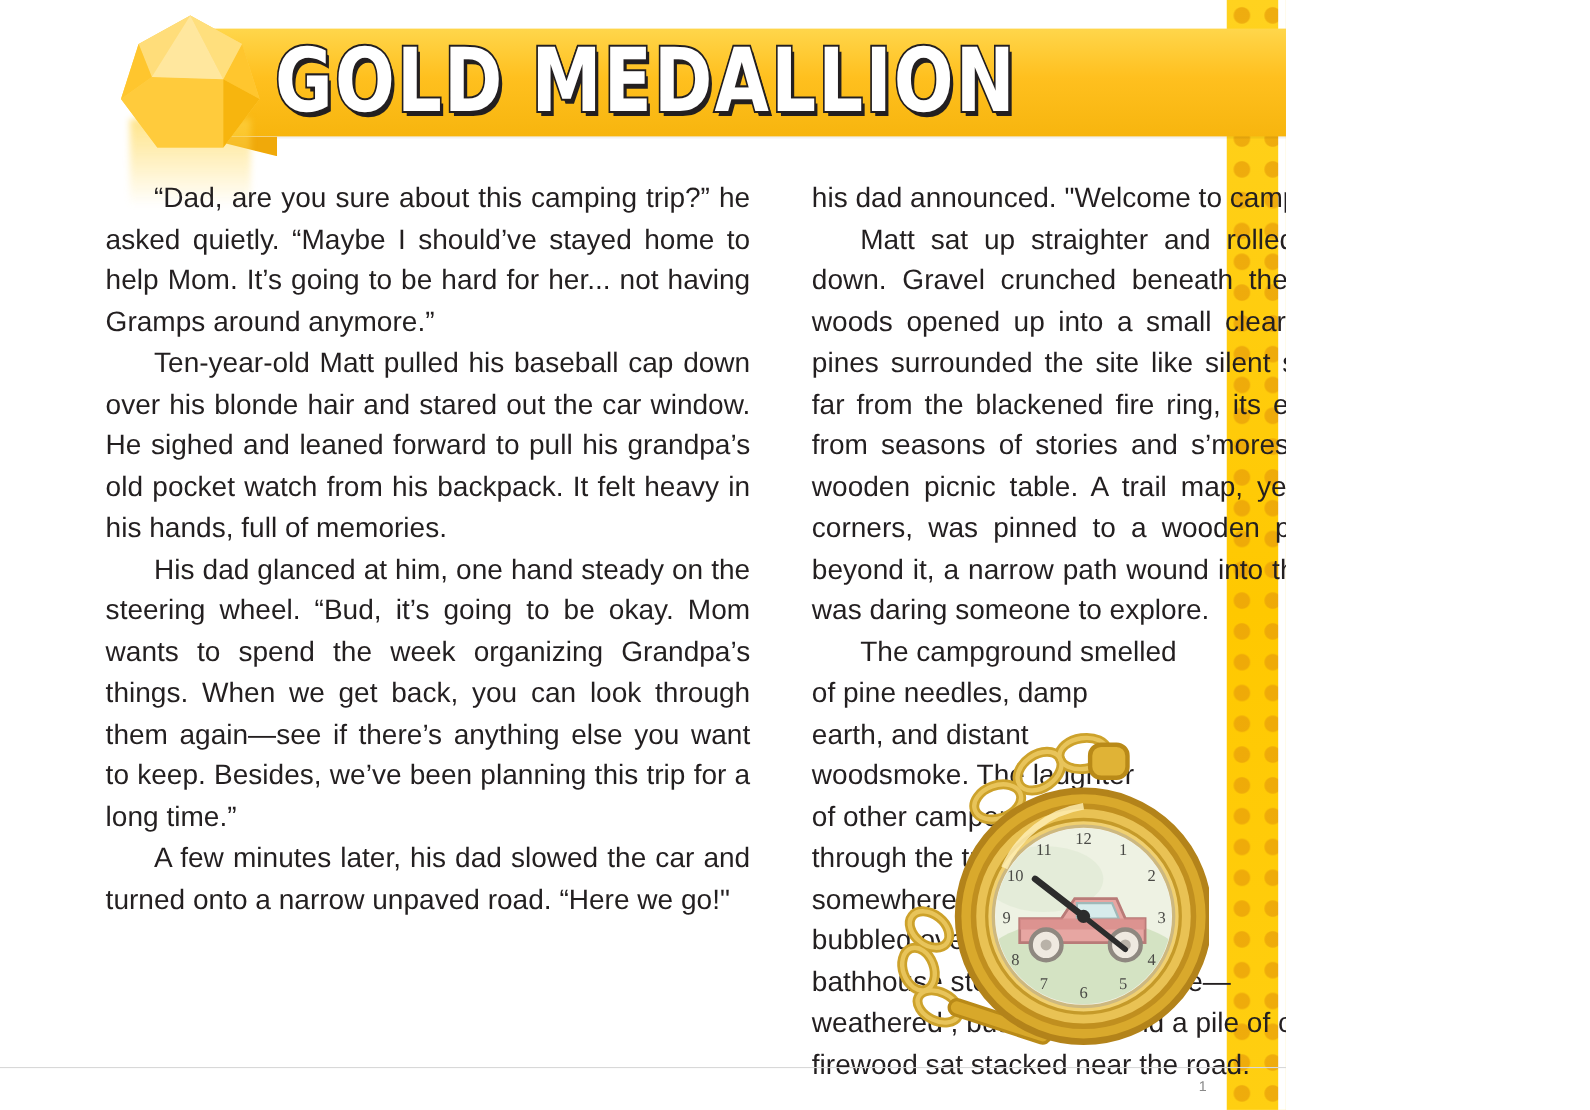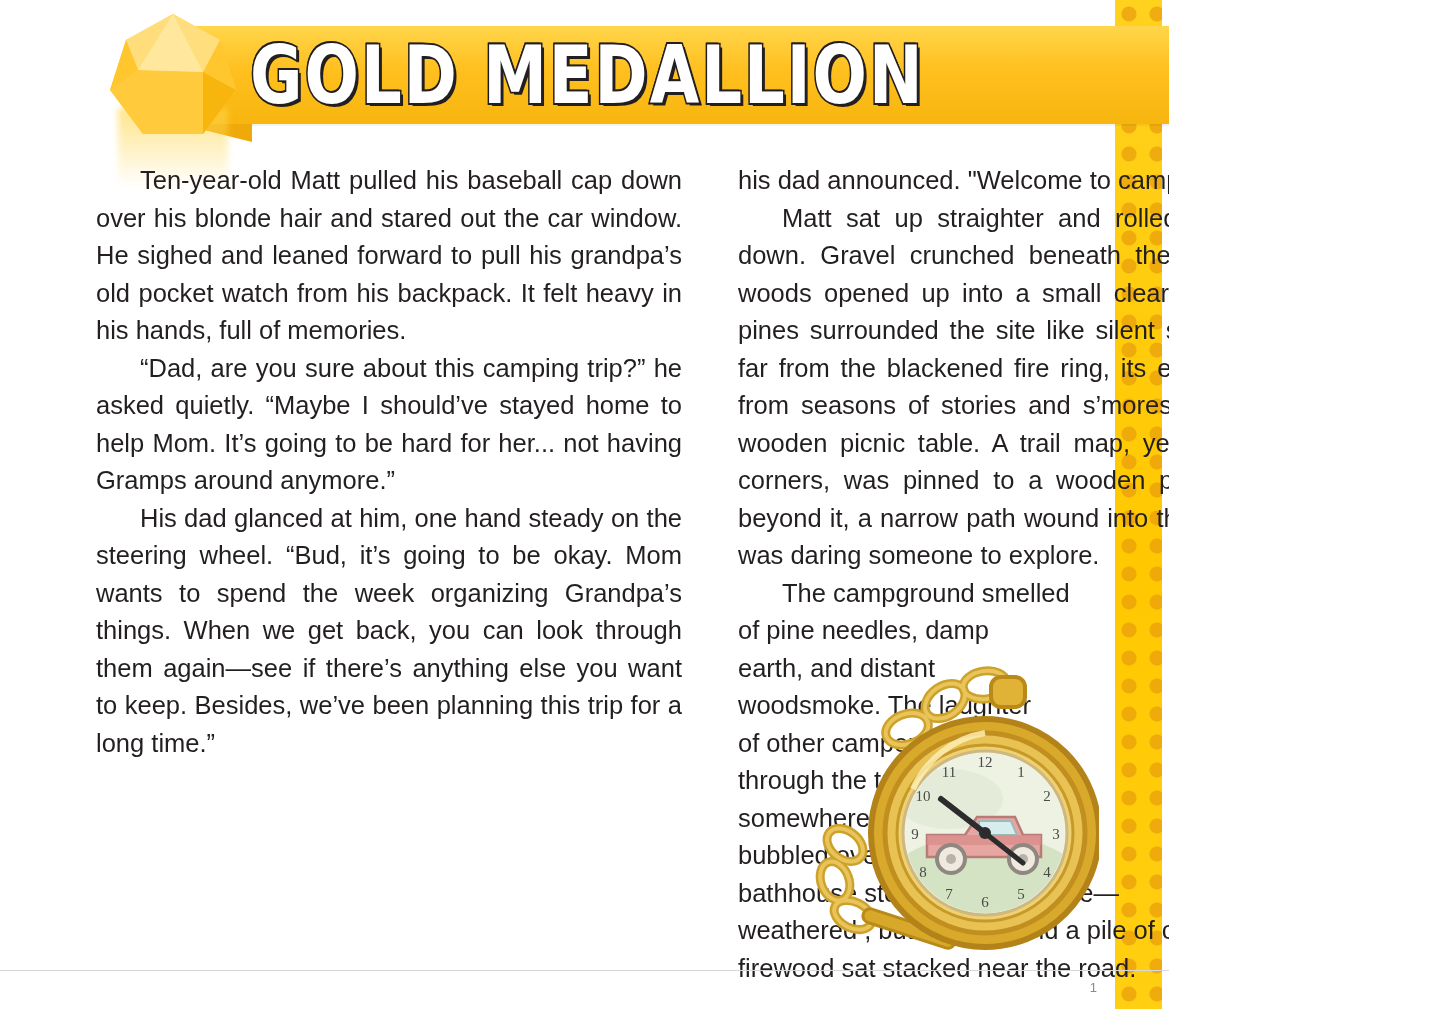--- a/index.html
+++ b/index.html
@@ -198,23 +198,24 @@
       <polygon points="30,58 95,60 95,122 35,122 2,78" fill="#ffcb3c"></polygon>
       <polygon points="95,60 128,78 95,122" fill="#f7b50e"></polygon>
       <polygon points="30,58 65,2 95,60" fill="#ffe9a5" opacity="0.85"></polygon>
       <polygon points="65,2 112,28 95,60" fill="#ffe07f" opacity="0.7"></polygon>
     </svg>
   </div>
 
   <div class="banner-title">Gold Medallion</div>
 
   <div class="col col-left">
+    <p>“Dad, are you sure about this camping trip?” he asked quietly. “Maybe I should’ve stayed home to help Mom. It’s going to be hard for her... not having Gramps around anymore.”</p>
     <p>Ten-year-old Matt pulled his baseball cap down over his blonde hair and stared out the car window. He sighed and leaned forward to pull his grandpa’s old pocket watch from his backpack. It felt heavy in his hands, full of memories.</p>
-    <p>“Dad, are you sure about this camping trip?” he asked quietly. “Maybe I should’ve stayed home to help Mom. It’s going to be hard for her... not having Gramps around anymore.”</p>
     <p>His dad glanced at him, one hand steady on the steering wheel. “Bud, it’s going to be okay. Mom wants to spend the week organizing Grandpa’s things. When we get back, you can look through them again—see if there’s anything else you want to keep. Besides, we’ve been planning this trip for a long time.”</p>
+    <p>A few minutes later, his dad slowed the car and turned onto a narrow unpaved road. “Here we go!"</p>
   </div>
 
   <div class="col col-right">
     <p class="no-indent">his dad announced. "Welcome to camp!"</p>
     <p>Matt sat up straighter and rolled his window down. Gravel crunched beneath the tires as the woods opened up into a small clearing. Towering pines surrounded the site like silent sentinels. Not far from the blackened fire ring, its edges charred from seasons of stories and s’mores, sat a rustic wooden picnic table. A trail map, yellowed at the corners, was pinned to a wooden post, and just beyond it, a narrow path wound into the trees like it was daring someone to explore.</p>
     <div class="watch-float"></div>
     <p class="wrap-short">The campground smelled of pine needles, damp earth, and distant woodsmoke. The laughter of other campers echoed through the trees, and somewhere nearby, a creek bubbled over rocks. The bathhouse stood off to one side—weathered , but sturdy—and a pile of chopped firewood sat stacked near the road.</p>
   </div>
 
   <svg class="watch" viewBox="0 0 290 320" xmlns="http://www.w3.org/2000/svg" aria-hidden="true">

